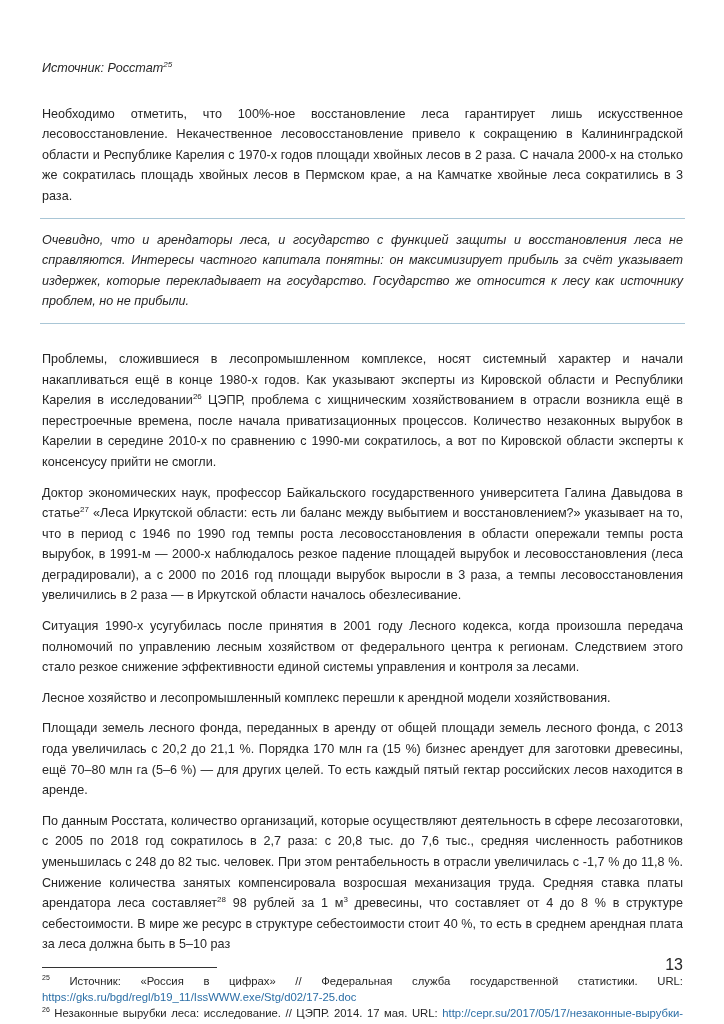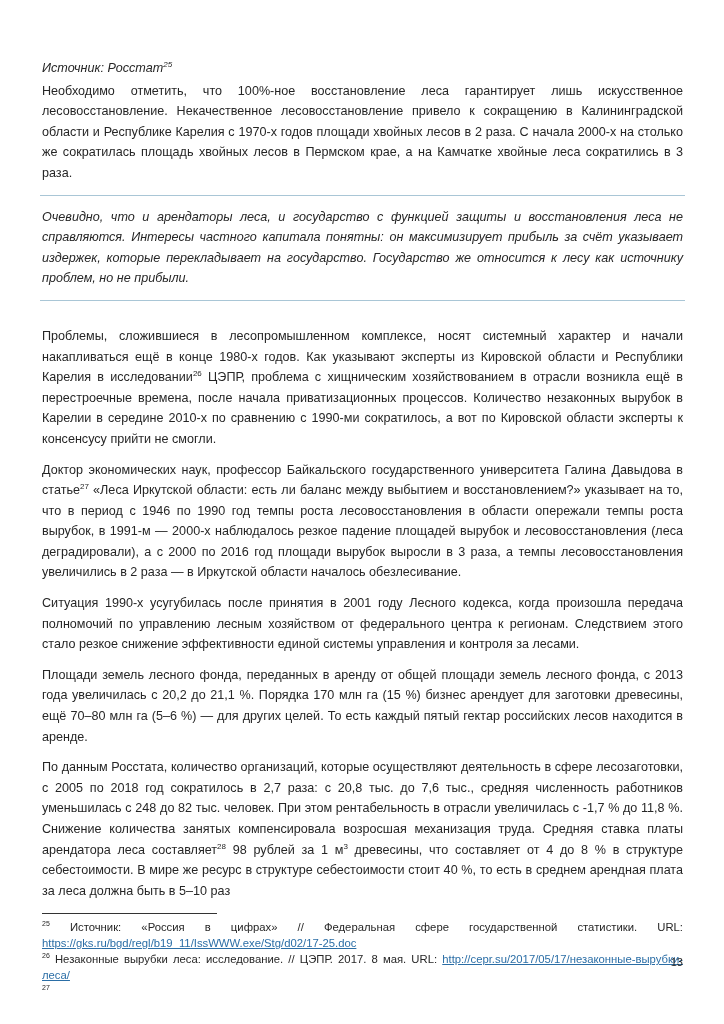--- a/index.html
+++ b/index.html
@@ -2,31 +2,31 @@
 <html><head>
 <meta charset="utf-8">
 <style>
   html, body { margin: 0; padding: 0; background: #ffffff; }
   body {
     width: 724px; height: 1024px; position: relative; overflow: hidden;
     font-family: "Liberation Sans", sans-serif; color: #262626;
   }
   .page { position: absolute; left: 42px; top: 58px; width: 641px; }
   p { margin: 0; font-size: 12.6px; line-height: 20.6px; text-align: justify; }
-  .source { font-style: italic; margin-bottom: 2px; }
+  .source { font-style: italic; margin-bottom: 25px; }
   .para { margin-bottom: 10px; }
   sup { font-size: 8px; line-height: 0; vertical-align: super; }
   .divider { height: 0; border-top: 1.5px solid #a9c6d6; margin: 11px -2px 11px -2px; }
   .quote { font-style: italic; padding: 0; }
   .gap { height: 14px; }
   .fn-rule { width: 175px; border-top: 1px solid #333; margin-top: 12px; margin-bottom: 6px; }
   .fn { font-size: 11.3px; line-height: 15.8px; text-align: justify; margin: 0; }
-  .fn a { color: #2b6ea6; text-decoration: underline; }
+  .fn a { color: #2b6ea6; }
   .fn sup { font-size: 7px; }
-  .page-num { position: absolute; right: 41px; top: 956px; font-size: 11px; }
+  .page-num { position: absolute; right: 41px; top: 956px; font-size: 16px; }
 </style>
 </head>
 <body>
 
 <div class="page">
 
   <p class="source"><span>Источник: Росстат</span><sup>25</sup></p>
 
   <p class="para">Необходимо отметить, что 100%-ное восстановление леса гарантирует лишь искусственное лесовосстановление. Некачественное лесовосстановление привело к сокращению в Калининградской области и Республике Карелия с 1970-х годов площади хвойных лесов в 2 раза. С начала 2000-х на столько же сократилась площадь хвойных лесов в Пермском крае, а на Камчатке хвойные леса сократились в 3 раза.</p>
 
@@ -35,28 +35,29 @@
   <div class="divider"></div>
 
   <div class="gap"></div>
 
   <p class="para"><span>Проблемы, сложившиеся в лесопромышленном комплексе, носят системный характер и начали накапливаться ещё в конце 1980-х годов. Как указывают эксперты из Кировской области и Республики Карелия в исследовании</span><sup>26</sup><span> ЦЭПР, проблема с хищническим хозяйствованием в отрасли возникла ещё в перестроечные времена, после начала приватизационных процессов. Количество незаконных вырубок в Карелии в середине 2010-х по сравнению с 1990-ми сократилось, а вот по Кировской области эксперты к консенсусу прийти не смогли.</span></p>
 
   <p class="para"><span>Доктор экономических наук, профессор Байкальского государственного университета Галина Давыдова в статье</span><sup>27</sup><span> «Леса Иркутской области: есть ли баланс между выбытием и восстановлением?» указывает на то, что в период с 1946 по 1990 год темпы роста лесовосстановления в области опережали темпы роста вырубок, в 1991-м — 2000-х наблюдалось резкое падение площадей вырубок и лесовосстановления (леса деградировали), а с 2000 по 2016 год площади вырубок выросли в 3 раза, а темпы лесовосстановления увеличились в 2 раза — в Иркутской области началось обезлесивание.</span></p>
 
   <p class="para">Ситуация 1990-х усугубилась после принятия в 2001 году Лесного кодекса, когда произошла передача полномочий по управлению лесным хозяйством от федерального центра к регионам. Следствием этого стало резкое снижение эффективности единой системы управления и контроля за лесами.</p>
 
+  <p class="para">Лесное хозяйство и лесопромышленный комплекс перешли к арендной модели хозяйствования.</p>
 
   <p class="para">Площади земель лесного фонда, переданных в аренду от общей площади земель лесного фонда, с 2013 года увеличилась с 20,2 до 21,1 %. Порядка 170 млн га (15 %) бизнес арендует для заготовки древесины, ещё 70–80 млн га (5–6 %) — для других целей. То есть каждый пятый гектар российских лесов находится в аренде.</p>
 
   <p class="para"><span>По данным Росстата, количество организаций, которые осуществляют деятельность в сфере лесозаготовки, с 2005 по 2018 год сократилось в 2,7 раза: с 20,8 тыс. до 7,6 тыс., средняя численность работников уменьшилась с 248 до 82 тыс. человек. При этом рентабельность в отрасли увеличилась с -1,7 % до 11,8 %. Снижение количества занятых компенсировала возросшая механизация труда. Средняя ставка платы арендатора леса составляет</span><sup>28</sup><span> 98 рублей за 1 м</span><sup>3</sup><span> древесины, что составляет от 4 до 8 % в структуре себестоимости. В мире же ресурс в структуре себестоимости стоит 40 %, то есть в среднем арендная плата за леса должна быть в 5–10 раз</span></p>
 
   <div class="fn-rule"></div>
 
-  <p class="fn"><sup>25</sup><span> Источник: «Россия в цифрах» // Федеральная сфере государственной статистики. URL: </span><a>https://gks.ru/bgd/regl/b19_11/IssWWW.exe/Stg/d02/17-25.doc</a></p>
+  <p class="fn"><sup>25</sup><span> Источник: «Россия в цифрах» // Федеральная служба государственной статистики. URL: </span><a>https://gks.ru/bgd/regl/b19_11/IssWWW.exe/Stg/d02/17-25.doc</a></p>
 
-  <p class="fn"><sup>26</sup><span> Незаконные вырубки леса: исследование. // ЦЭПР. 2017. 8 мая. URL: </span><a>http://cepr.su/2017/05/17/незаконные-вырубки-леса/</a></p>
+  <p class="fn"><sup>26</sup><span> Незаконные вырубки леса: исследование. // ЦЭПР. 2014. 17 мая. URL: </span><a>http://cepr.su/2017/05/17/незаконные-вырубки-леса/</a></p>
 
   <p class="fn"><sup>27</sup></p>
 
 </div>
 
 <div class="page-num">13</div>
 
 </body></html>

